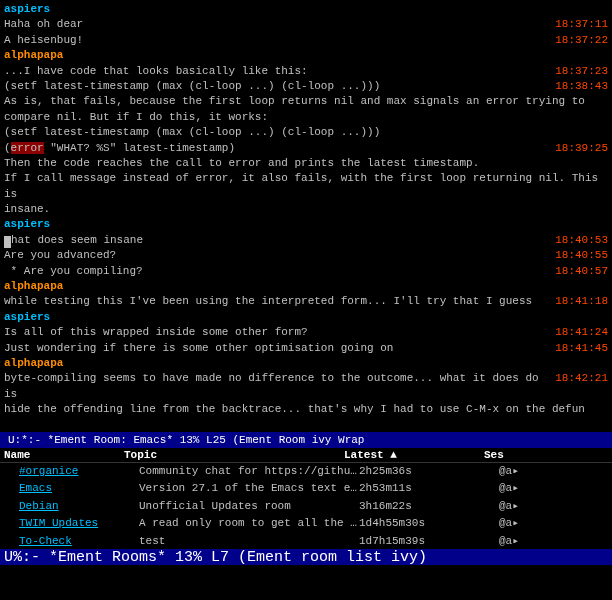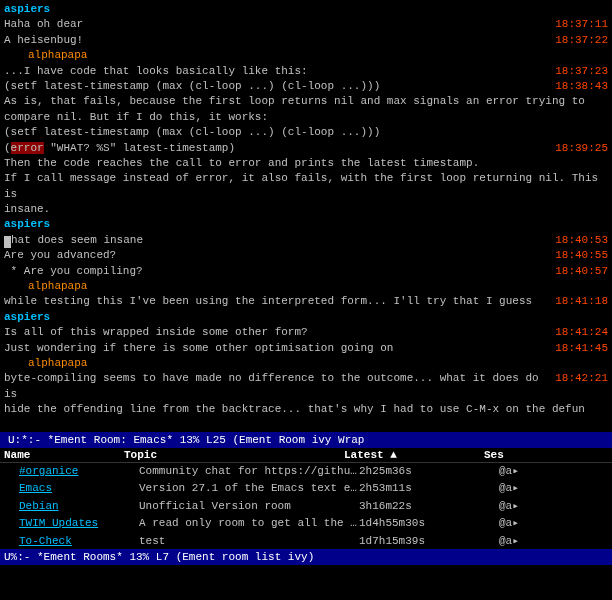--- a/index.html
+++ b/index.html
@@ -21,22 +21,21 @@
       padding: 2px 4px;
       height: 432px;
       overflow: hidden;
     }
     .username {
       color: #00bfff;
       font-weight: bold;
     }
     .username-orange {
       color: #ff8c00;
-      font-weight: normal;
-      margin-left: 24px;
+      font-weight: bold;
     }
     .message-line {
       display: flex;
       justify-content: space-between;
       align-items: flex-start;
       line-height: 1.4;
     }
     .message-text {
       flex: 1;
       color: #c0c0c0;
@@ -105,21 +104,21 @@
       color: #00bfff;
       text-decoration: underline;
     }
     .status-bar-bottom {
       background: #00008b;
       color: #ffffff;
       padding: 1px 4px;
       height: 16px;
       display: flex;
       align-items: center;
-      font-size: 11px;
+      font-size: 15px;
       white-space: nowrap;
     }
     .block-cursor {
       display: inline-block;
       width: 7px;
       height: 12px;
       background: #c0c0c0;
       vertical-align: bottom;
     }
   </style>
@@ -262,21 +261,21 @@
     <div class="table-cell">@a▸</div>
   </div>
   <div class="table-row">
     <div class="table-cell link-blue">Emacs</div>
     <div class="table-cell">Version 27.1 of the Emacs text e...</div>
     <div class="table-cell">2h53m11s</div>
     <div class="table-cell">@a▸</div>
   </div>
   <div class="table-row">
     <div class="table-cell link-blue">Debian</div>
-    <div class="table-cell">Unofficial Version room</div>
+    <div class="table-cell">Unofficial Updates room</div>
     <div class="table-cell">3h16m22s</div>
     <div class="table-cell">@a▸</div>
   </div>
   <div class="table-row">
     <div class="table-cell link-blue">TWIM Updates</div>
     <div class="table-cell">A read only room to get all the ...</div>
     <div class="table-cell">1d4h55m30s</div>
     <div class="table-cell">@a▸</div>
   </div>
   <div class="table-row">

